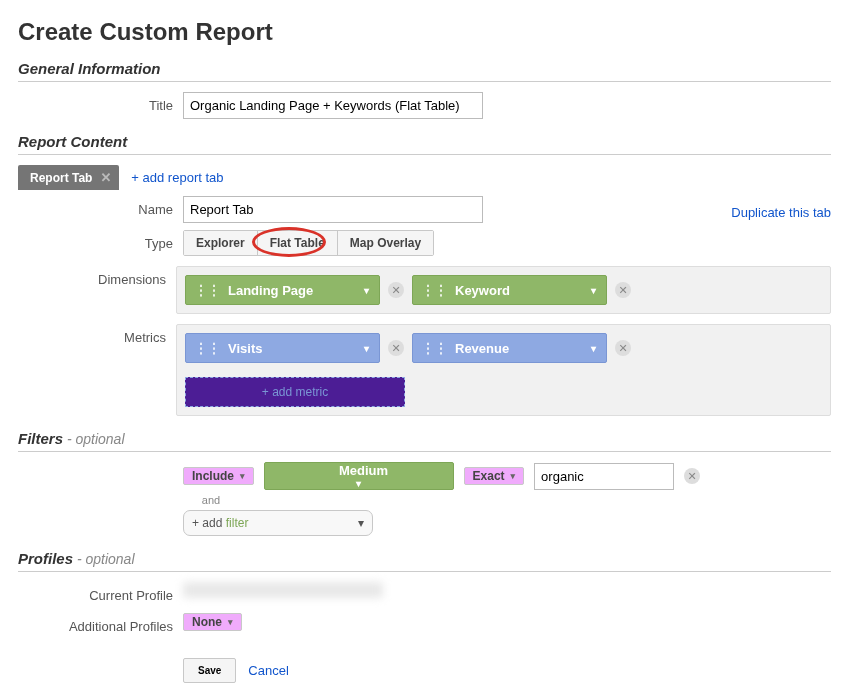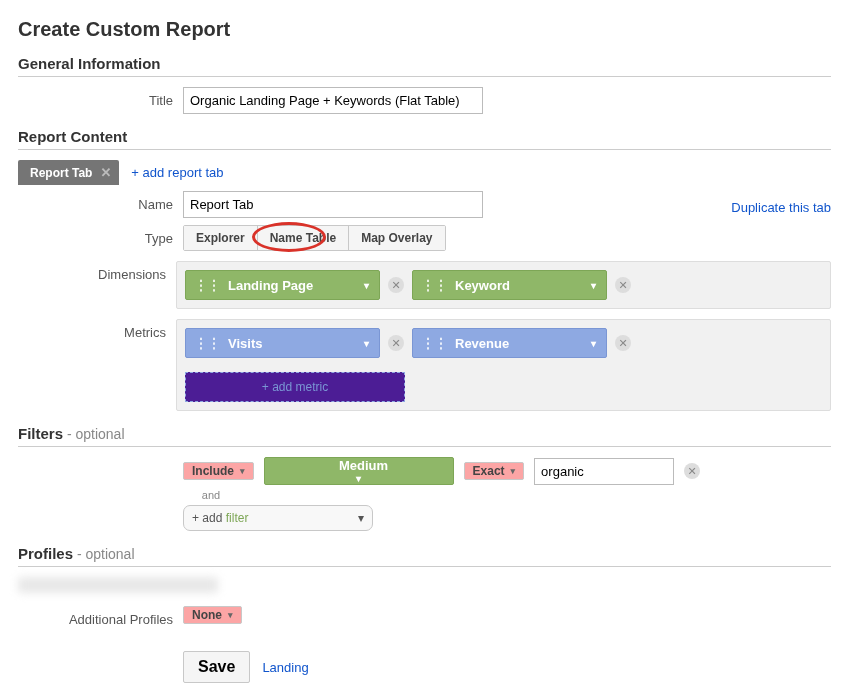--- a/index.html
+++ b/index.html
@@ -1,18 +1,18 @@
 <!DOCTYPE html>
 <html><head>
 <meta charset="utf-8">
 <style>
 * { box-sizing: border-box; margin: 0; padding: 0; }
 body { font-family: Arial, Helvetica, sans-serif; font-size: 13px; color: #333; background: #fff; padding: 18px; width: 849px; }
-h1 { font-size: 20px; font-weight: bold; margin-bottom: 14px; }
-.section-head { font-size: 15px; font-weight: bold; border-bottom: 1px solid #ccc; padding-bottom: 4px; margin-top: 14px; margin-bottom: 10px; }
+h1 { font-size: 24px; font-weight: bold; margin-bottom: 14px; }
+.section-head { font-size: 15px; font-weight: bold; border-bottom: 1px solid #ccc; padding-bottom: 4px; margin-top: 14px; margin-bottom: 10px; font-style: italic; }
 .section-head .optional { font-weight: normal; color: #888; font-size: 14px; }
 .row { display: flex; align-items: flex-start; margin-bottom: 10px; }
 .label-col { width: 165px; text-align: right; padding-right: 10px; color: #555; padding-top: 6px; }
 .content-col { flex: 1; }
 input[type=text] { border: 1px solid #bbb; padding: 4px 6px; font-size: 13px; height: 27px; }
 .title-input { width: 300px; }
 .name-input { width: 300px; }
 .tab-strip { display: flex; align-items: center; gap: 12px; margin-bottom: 6px; }
 .report-tab { background: #757575; color: #fff; font-weight: bold; font-size: 12px; padding: 5px 8px 5px 12px; border-radius: 2px 2px 0 0; display: flex; align-items: center; gap: 8px; }
 .tab-close { color: #bbb; font-size: 13px; cursor: pointer; }
@@ -26,31 +26,31 @@
 .pill-box { background: #f1f1f1; border: 1px solid #ddd; padding: 8px; border-radius: 2px; display: flex; flex-wrap: wrap; gap: 8px; align-items: center; width: 655px; }
 .pill { display: inline-flex; align-items: center; height: 30px; border-radius: 2px; color: #fff; font-weight: bold; font-size: 13px; min-width: 195px; cursor: pointer; }
 .pill.green { background: #8fb768; border: 1px solid #7da656; }
 .pill.blue { background: #8ea9e2; border: 1px solid #7a96d4; }
 .pill .grip { padding: 0 8px; letter-spacing: -1px; font-size: 14px; color: rgba(255,255,255,0.8); }
 .pill .txt { flex: 1; }
 .pill .caret { padding: 0 10px; font-size: 10px; }
 .pill-del { width: 16px; height: 16px; border-radius: 50%; background: #ddd; color: #888; display: inline-flex; align-items: center; justify-content: center; font-size: 11px; cursor: pointer; }
 .add-metric { border: 1px dashed #8ea9e2; color: #7a96d4; background: #4c1d95; width: 220px; height: 30px; display: flex; align-items: center; justify-content: center; font-size: 12px; cursor: pointer; margin-top:6px;}
 .metrics-pill-row{display:flex; gap:8px; align-items:center;}
-.dd { border: 1px solid #c8c8c8; background: #fca5a5; padding: 1px 8px; font-size: 12px; font-weight: bold; color: #444; display: inline-flex; align-items: center; gap: 6px; cursor: pointer; border-radius: 2px; }
+.dd { border: 1px solid #c8c8c8; background: #f0abfc; padding: 1px 8px; font-size: 12px; font-weight: bold; color: #444; display: inline-flex; align-items: center; gap: 6px; cursor: pointer; border-radius: 2px; }
 .dd .car { font-size: 9px; color: #666; }
 .wide-pill { width: 190px; height: 28px; flex-direction: column; }
 .filter-row { display: flex; align-items: center; gap: 10px; }
 .filter-val { width: 140px; }
 .and-label { font-size: 11px; color: #888; text-align: center; width: 56px; margin: 4px 0; }
 .add-filter { border: 1px solid #c8c8c8; background: #f8f8f8; padding: 5px 8px; font-size: 12px; color: #555; display: inline-flex; align-items: center; gap: 20px; cursor: pointer; border-radius: 7px; width: 190px; justify-content: space-between;}
 .add-filter .fl{color:#7da656;}
 .blur { filter: blur(4px); color: #aaa; background:#e8e8e8; display:inline-block; width:200px; height:16px; border-radius:3px;}
 .actions { margin-top: 14px; display:flex; gap:12px; align-items:center;}
-.save-btn { border: 1px solid #c8c8c8; background: #f5f5f5; padding: 6px 14px; font-weight: bold; font-size: 16px; cursor: pointer; border-radius: 2px; }
+.save-btn { border: 1px solid #c8c8c8; background: #f5f5f5; padding: 6px 14px; font-weight: bold; font-size: 10px; cursor: pointer; border-radius: 2px; }
 .cancel-link { color: #1155cc; cursor: pointer; }
 </style>
 </head>
 <body>
 
 <h1>Create Custom Report</h1>
 
 <div class="section-head">General Information</div>
 
 <div class="row">
@@ -79,21 +79,21 @@
 <div class="dup-row">
     <span class="dup-link">Duplicate this tab</span>
   </div>
 
 <div class="row">
   <div class="label-col">Type</div>
   <div class="content-col">
     <div class="btn-group">
       <div class="seg">Explorer</div>
       <div class="seg" style="position:relative;">
-        <span>Name Table</span>
+        <span>Flat Table</span>
         <span class="ellipse"></span>
       </div>
       <div class="seg">Map Overlay</div>
     </div>
   </div>
 </div>
 
 <div class="row">
   <div class="label-col">Dimensions</div>
   <div class="content-col">
@@ -166,34 +166,35 @@
       <span class="car">▾</span>
     </div>
   </div>
 </div>
 
 <div class="section-head">
   <span>Profiles</span><span class="optional"> - optional</span>
 </div>
 
 <div class="row">
+  <div class="label-col">Current Profile</div>
   <div class="content-col">
     <span class="blur"></span>
   </div>
 </div>
 
 <div class="row">
   <div class="label-col">Additional Profiles</div>
   <div class="content-col">
     <div class="dd">
       <span>None</span>
         <span class="car">▾</span>
     </div>
   </div>
 </div>
 
 <div class="row">
   <div class="label-col"></div>
   <div class="content-col actions">
     <button class="save-btn">Save</button>
-    <span class="cancel-link">Landing</span>
+    <span class="cancel-link">Cancel</span>
   </div>
 </div>
 
 </body></html>

